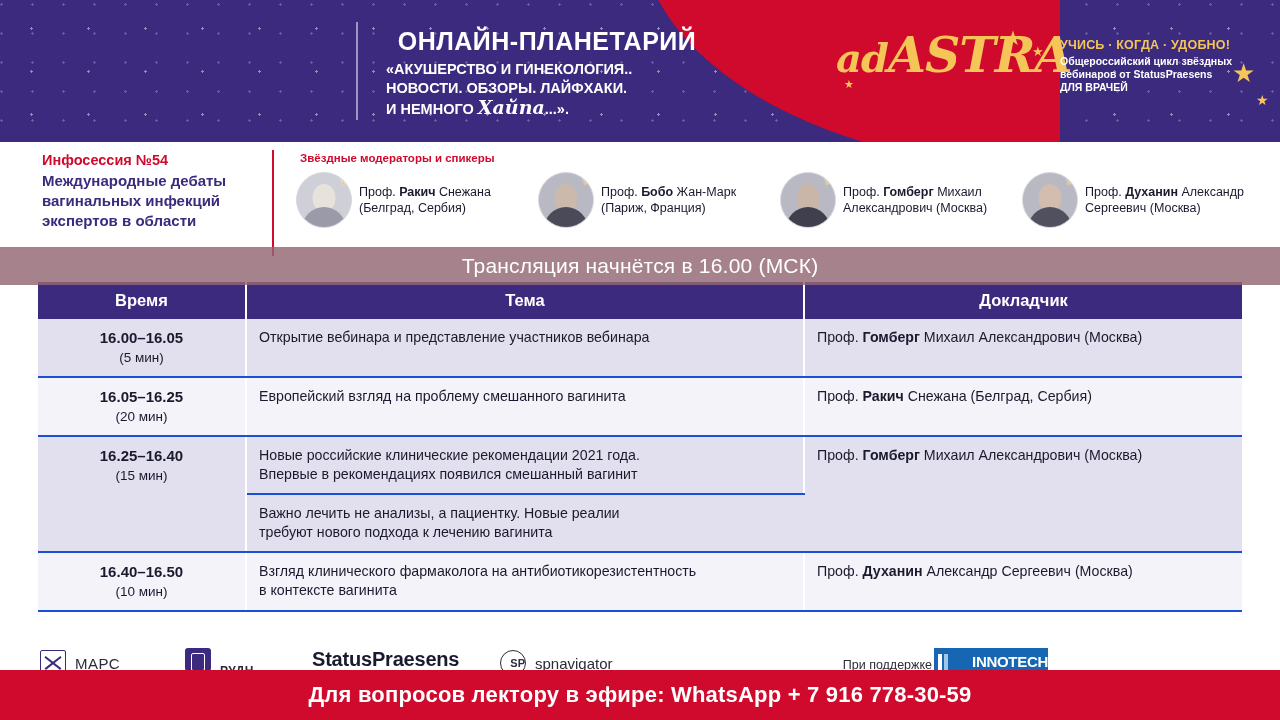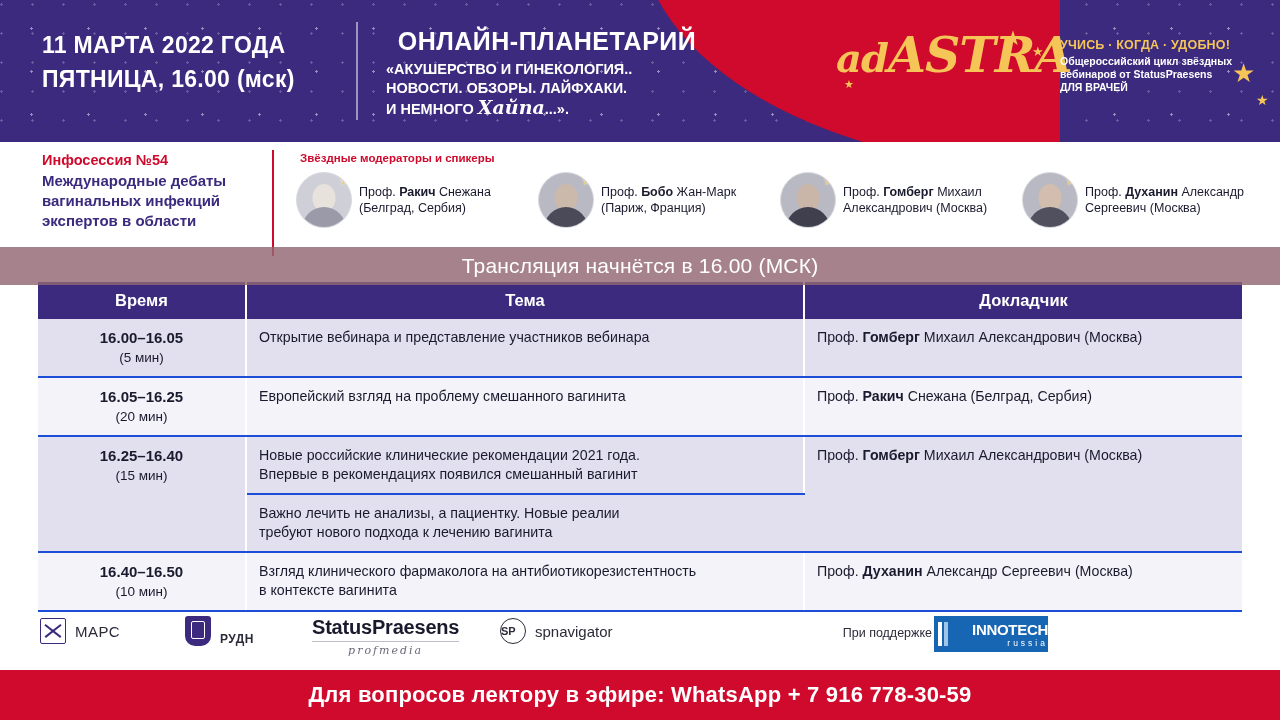--- a/index.html
+++ b/index.html
@@ -187,21 +187,21 @@
   tbody td:last-child { border-right: none; }
   .row-a td { background: #e2e0ef; }
   .row-b td { background: #f4f3f9; }
   .cell-time { text-align: center; font-size: 15px; }
   .cell-time b { font-weight: bold; }
   .cell-time .dur { font-weight: normal; font-size: 13.5px; }
   .cell-speaker b { font-weight: bold; }
 
   
   .logos {
-    position: absolute; left: 0; top: 600px; width: 1080px; height: 72px;
+    position: absolute; left: 0; top: 632px; width: 1080px; height: 72px;
   }
   .logo-item {
     position: absolute; display: flex; align-items: center; gap: 9px;
     color: #2b2b3a;
   }
   .mars-icon {
     width: 26px; height: 26px; border: 1.6px solid #3b2a7e; border-radius: 2px;
     position: relative;
   }
   .mars-icon:before, .mars-icon:after {
@@ -222,21 +222,21 @@
   .rudn-text { font-size: 12px; font-weight: bold; letter-spacing: .5px; margin-top: 15px; }
   .sp-logo { text-align: center; }
   .sp-logo-main { font-size: 20px; font-weight: bold; color: #1a1a2e; letter-spacing: -.2px; }
   .sp-logo-sub {
     font-family: "DejaVu Serif", serif; font-style: italic;
     font-size: 11px; color: #6a6a78; letter-spacing: 2px; margin-top: 2px;
     border-top: 1px solid #bfbfca; padding-top: 2px;
   }
   .spnav-icon {
     width: 26px; height: 26px; border-radius: 50%; border: 1.8px solid #2b2b3a;
-    display: flex; align-items: center; justify-content: flex-start;
+    display: flex; align-items: center; justify-content: flex-end;
     font-size: 11px; font-weight: bold; color: #2b2b3a;
   }
   .spnav-text { font-size: 15px; color: #2b2b3a; }
   .support-text {
     position: absolute; right: 148px; top: 26px;
     font-size: 12.5px; color: #2b2b3a;
   }
   .innotech {
     position: absolute; right: 32px; top: 16px;
     width: 114px; height: 36px; background: #1766b3;
@@ -268,24 +268,20 @@
 </style>
 </head>
 <body>
 
 <div class="page">
 
   <div class="header">
     <div class="header-stars"></div>
     <div class="header-red-curve"></div>
 
-    <div class="date-block">
-      <div class="date-line1">11 МАРТА 2022 ГОДА</div>
-      <div class="date-line2">ПЯТНИЦА, 16.00 (мск)</div>
-    </div>
 
     <div class="vsep"></div>
 
     <div class="title-block">
       <div class="title-main">ОНЛАЙН-ПЛАНЕТАРИЙ</div>
       <div class="title-sub">
         <div>«АКУШЕРСТВО И ГИНЕКОЛОГИЯ..</div>
         <div>НОВОСТИ. ОБЗОРЫ. ЛАЙФХАКИ.</div>
         <div>
           <span>И НЕМНОГО </span><span class="hype">Хайпа</span><span>...».</span>

